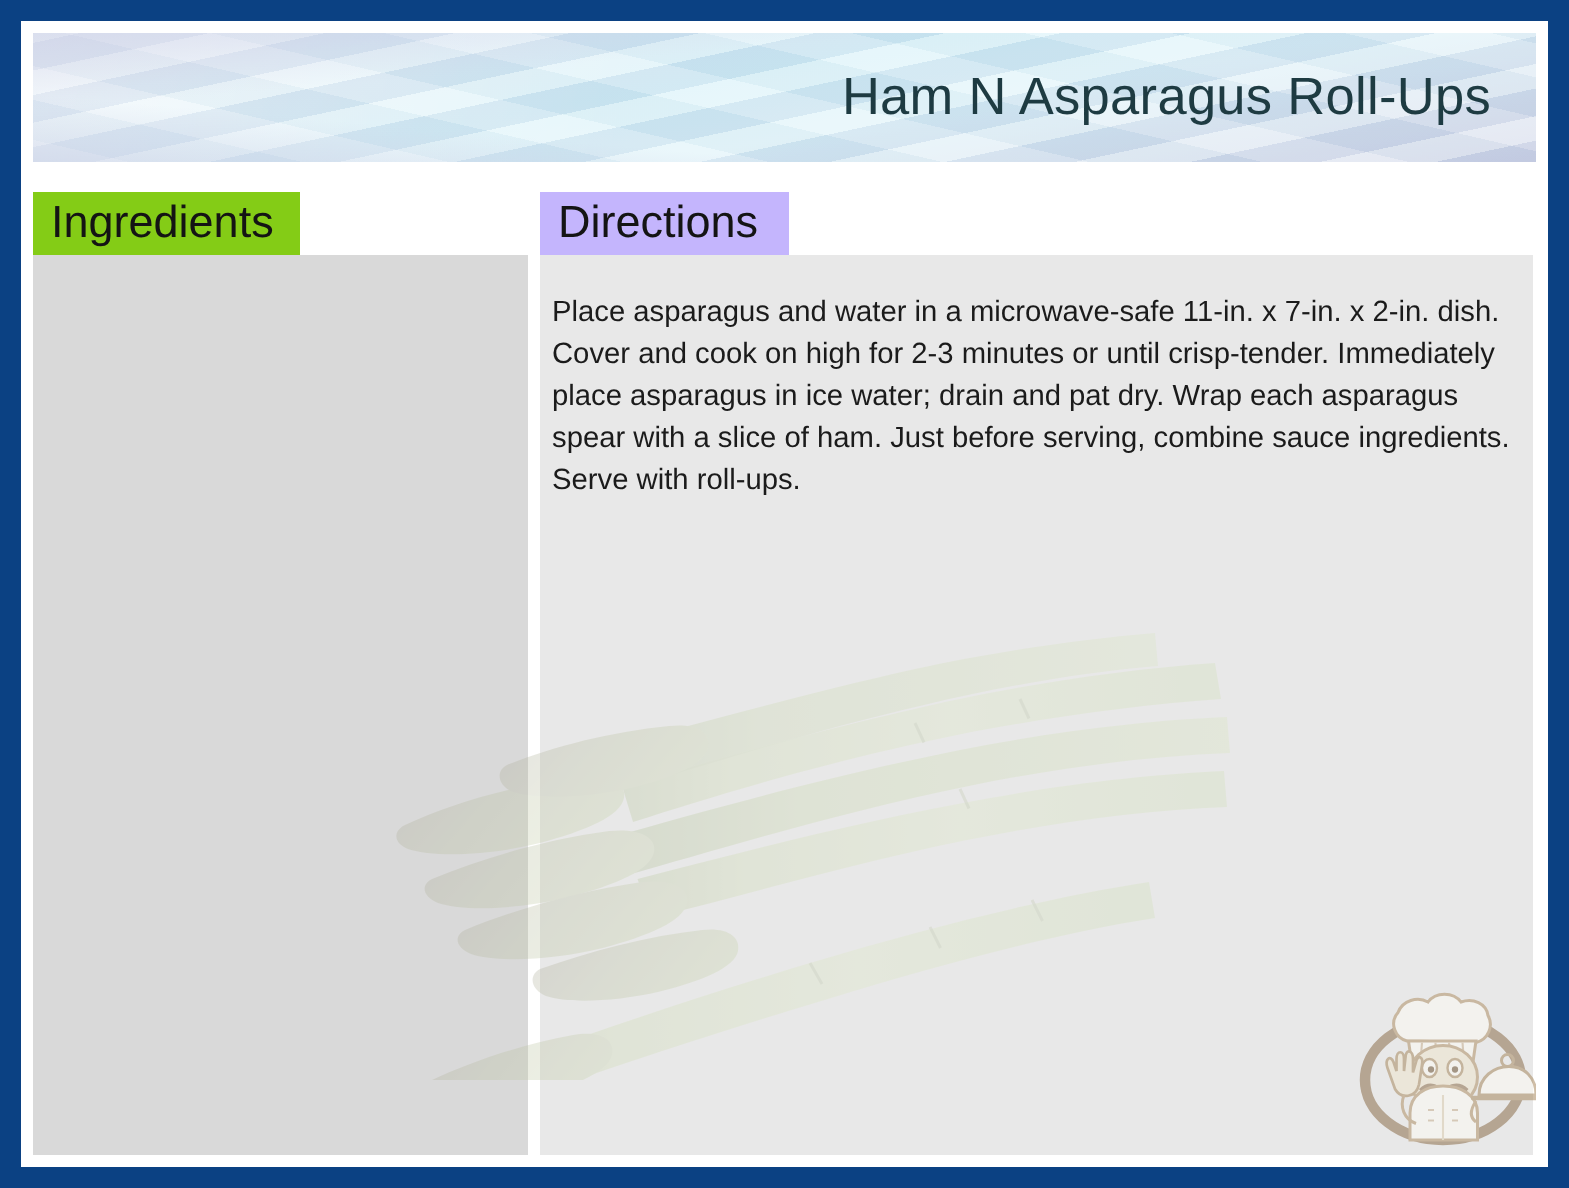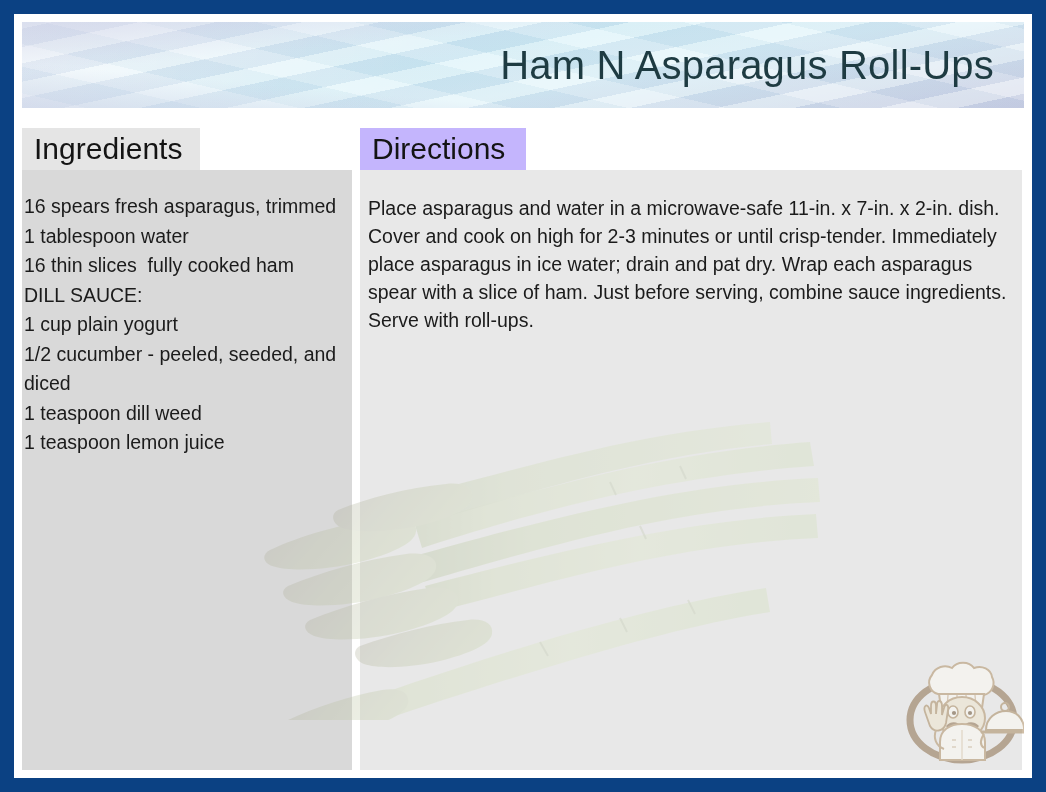--- a/index.html
+++ b/index.html
@@ -64,21 +64,21 @@
     left: 0; top: 0; right: 0; bottom: 0;
     background:
       linear-gradient(175deg, rgba(205,210,232,0.55) 0%, rgba(255,255,255,0) 30%),
       linear-gradient(5deg, rgba(200,205,228,0.55) 0%, rgba(255,255,255,0) 26%);
   }
   .slide-title {
     position: absolute;
     right: 30px;
     top: 50%;
     transform: translateY(-50%);
-    font-size: 40px;
+    font-size: 35px;
     line-height: 1.1;
     color: #1e3b42;
     letter-spacing: 0.2px;
     white-space: nowrap;
     z-index: 3;
     text-align: center;
   }
 
   
   .tab {
@@ -89,21 +89,21 @@
     box-sizing: border-box;
   }
   .tab-label {
     font-size: 30px;
     color: #141414;
     line-height: 1;
   }
   .tab-ingredients {
     left: 22px; top: 128px;
     width: 178px; height: 42px;
-    background: #e5e5e5;
+    background: #84cc16;
   }
   .tab-directions {
     left: 360px; top: 128px;
     width: 166px; height: 42px;
     background: #c4b5fd;
   }
 
   
   .panel {
     position: absolute;
@@ -169,28 +169,20 @@
   <div class="frame-inner-white"></div>
 
   <div class="header-banner">
     <div class="slide-title">Ham N Asparagus Roll-Ups</div>
   </div>
 
   <div class="panel panel-ingredients"></div>
   <div class="tab tab-ingredients">
     <span class="tab-label">Ingredients</span>
   </div>
-  <div class="ingredients-text">16 spears fresh asparagus, trimmed
-1 tablespoon water
-16 thin slices  fully cooked ham
-DILL SAUCE:
-1 cup plain yogurt
-1/2 cucumber - peeled, seeded, and diced
-1 teaspoon dill weed
-1 teaspoon lemon juice</div>
 
   <div class="panel panel-directions"></div>
   <div class="tab tab-directions">
     <span class="tab-label">Directions</span>
   </div>
   <div class="directions-text">Place asparagus and water in a microwave-safe 11-in. x 7-in. x 2-in. dish. Cover and cook on high for 2-3 minutes or until crisp-tender. Immediately place asparagus in ice water; drain and pat dry. Wrap each asparagus spear with a slice of ham. Just before serving, combine sauce ingredients. Serve with roll-ups.</div>
 
   <svg class="asparagus-art" viewBox="0 0 620 330">
     <defs>
       <linearGradient id="spearGrad" x1="0" y1="0" x2="1" y2="0">

